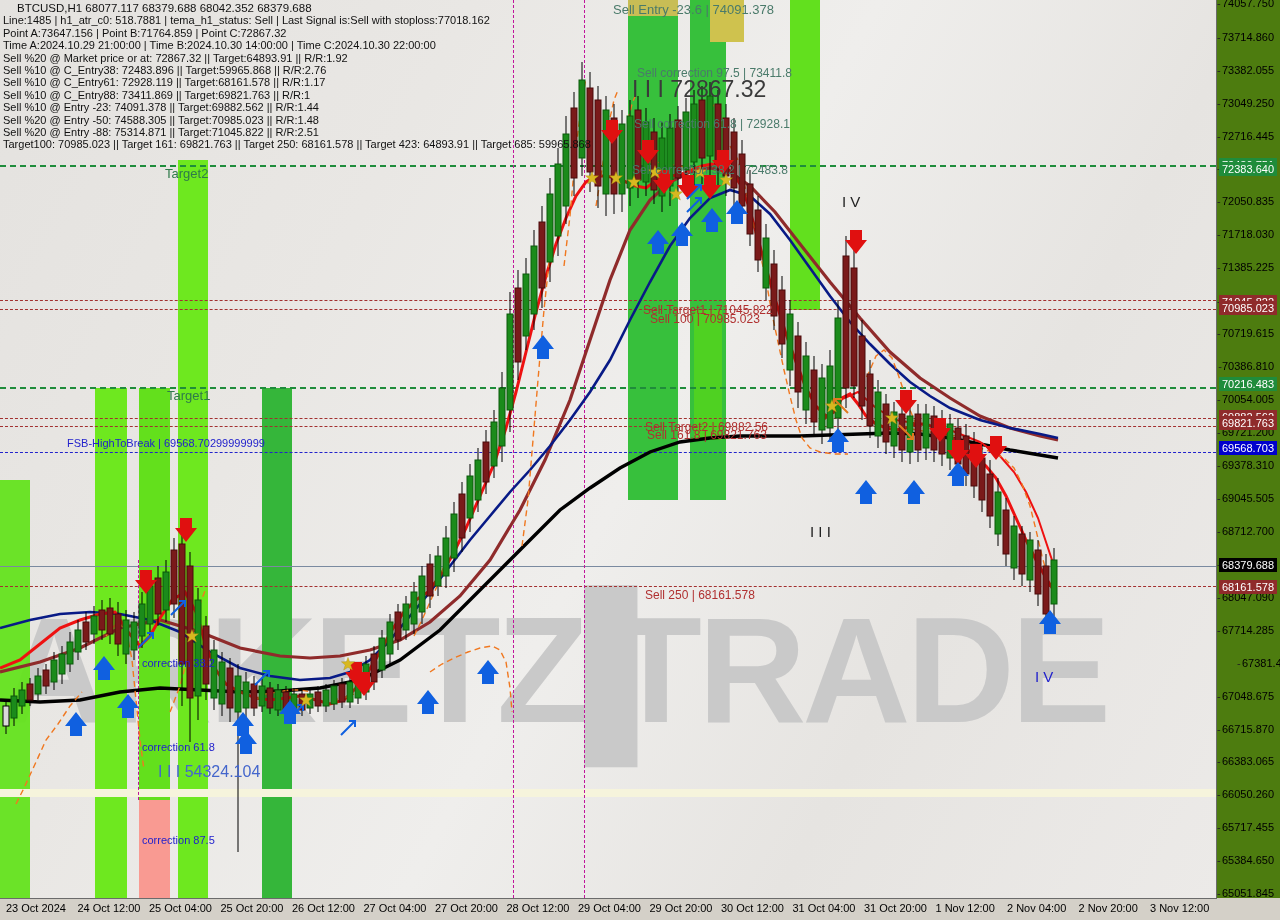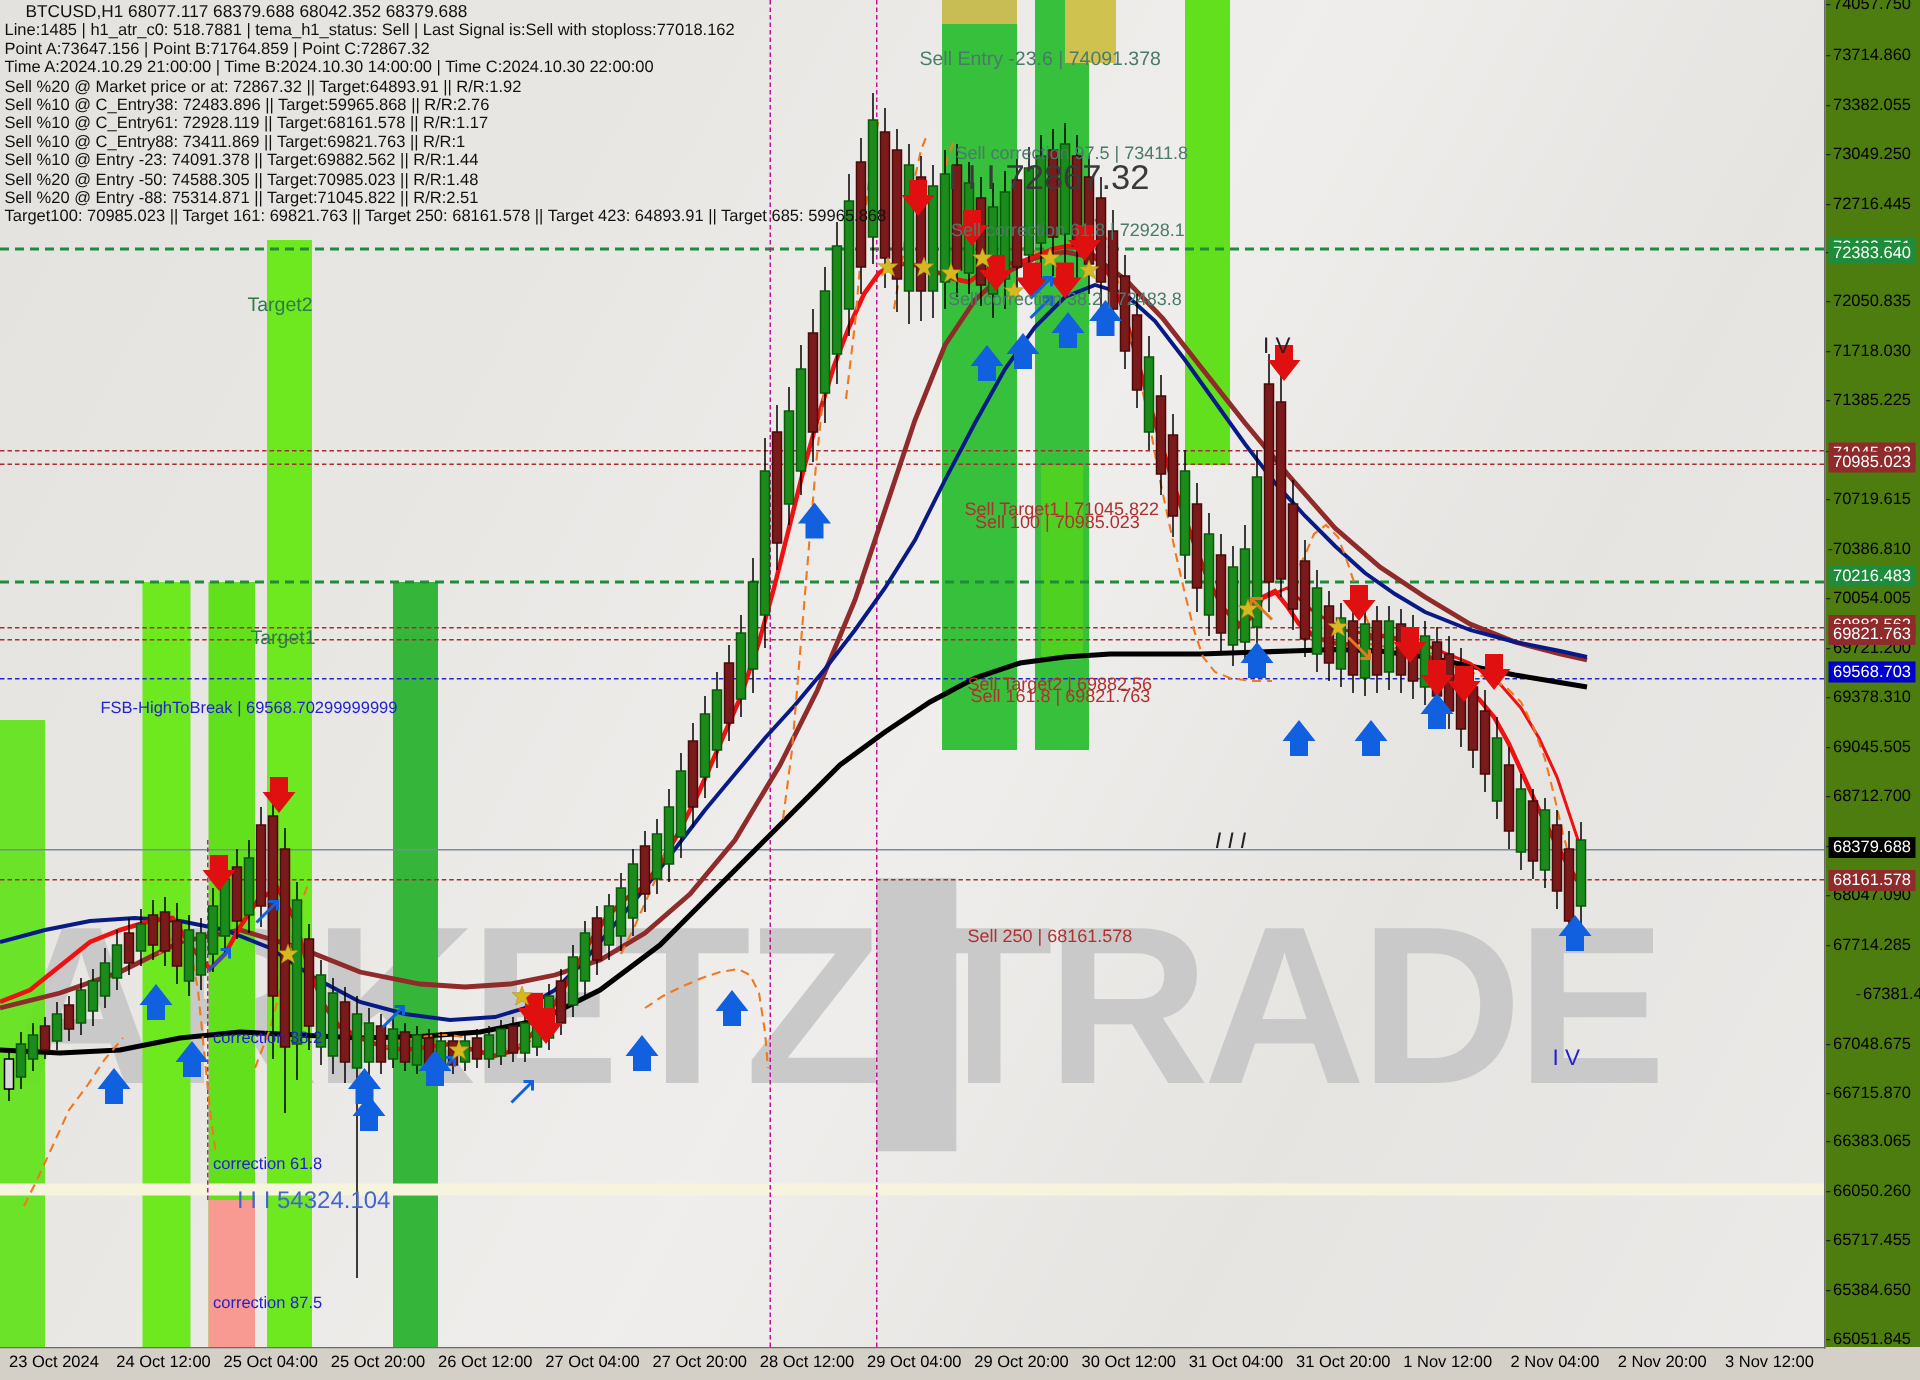--- a/index.html
+++ b/index.html
@@ -29,21 +29,21 @@
 
   
   .vband{position:absolute;top:0;bottom:0;}
 
   
   .hline{position:absolute;left:0;width:1216px;height:0;border-top-width:1px;border-top-style:dashed;}
   .hline.solid{border-top-style:solid;}
   .vline{position:absolute;top:0;height:898px;width:0;border-left-width:1px;border-left-style:dashed;}
 
   
-  .ann{position:absolute;white-space:nowrap;font-family:"Liberation Sans",sans-serif;margin-top:29px;}
+  .ann{position:absolute;white-space:nowrap;font-family:"Liberation Sans",sans-serif;}
 
   
   #infobox{
     position:absolute;left:3px;top:2px;z-index:40;
     font-family:Liberation Sans, sans-serif;font-size:11px;color:#111;
     line-height:12.4px;white-space:nowrap;
   }
   #infobox .title{padding-left:14px;font-size:11.5px;}
 
   
@@ -642,21 +642,21 @@
         <div class="ann" style="left: 647px; top: 428px; color: rgb(176, 48, 48); font-size: 12px;">Sell 161.8 | 69821.763</div>
         <div class="ann" style="left: 645px; top: 588px; color: rgb(176, 48, 48); font-size: 12px;">Sell  250 | 68161.578</div>
         <div class="ann" style="left: 165px; top: 166px; color: rgb(47, 122, 74); font-size: 13px;">Target2</div>
         <div class="ann" style="left: 167px; top: 388px; color: rgb(47, 122, 74); font-size: 13px;">Target1</div>
         <div class="ann" style="left: 67px; top: 437px; color: rgb(34, 34, 204); font-size: 11px;">FSB-HighToBreak | 69568.70299999999</div>
         <div class="ann" style="left: 142px; top: 657px; color: rgb(34, 34, 204); font-size: 11px;">correction 38.2</div>
         <div class="ann" style="left: 142px; top: 741px; color: rgb(34, 34, 204); font-size: 11px;">correction 61.8</div>
         <div class="ann" style="left: 158px; top: 763px; color: rgb(68, 102, 204); font-size: 16px;">I I I 54324.104</div>
         <div class="ann" style="left: 142px; top: 834px; color: rgb(34, 34, 204); font-size: 11px;">correction 87.5</div>
         <div class="ann" style="left: 842px; top: 193px; color: rgb(34, 34, 34); font-size: 15px;">I V</div>
-        <div class="ann" style="left: 810px; top: 523px; color: rgb(34, 34, 34); font-size: 15px; font-style: italic;">I I I</div>
+        <div class="ann" style="left: 810px; top: 523px; color: rgb(34, 34, 34); font-size: 15px;">I I I</div>
         <div class="ann" style="left: 1035px; top: 668px; color: rgb(34, 34, 204); font-size: 15px;">I V</div>
       </div>
 
     <div id="infobox">
       <div class="title">BTCUSD,H1  68077.117 68379.688 68042.352 68379.688</div>
       <div id="infolines">
           <div>Line:1485 | h1_atr_c0: 518.7881 | tema_h1_status: Sell | Last Signal is:Sell with stoploss:77018.162</div>
           <div>Point A:73647.156 |  Point B:71764.859 |  Point C:72867.32</div>
           <div>Time A:2024.10.29 21:00:00 |  Time B:2024.10.30 14:00:00 |  Time C:2024.10.30 22:00:00</div>
           <div>Sell %20 @ Market price or at: 72867.32 ||  Target:64893.91 ||  R/R:1.92</div>

